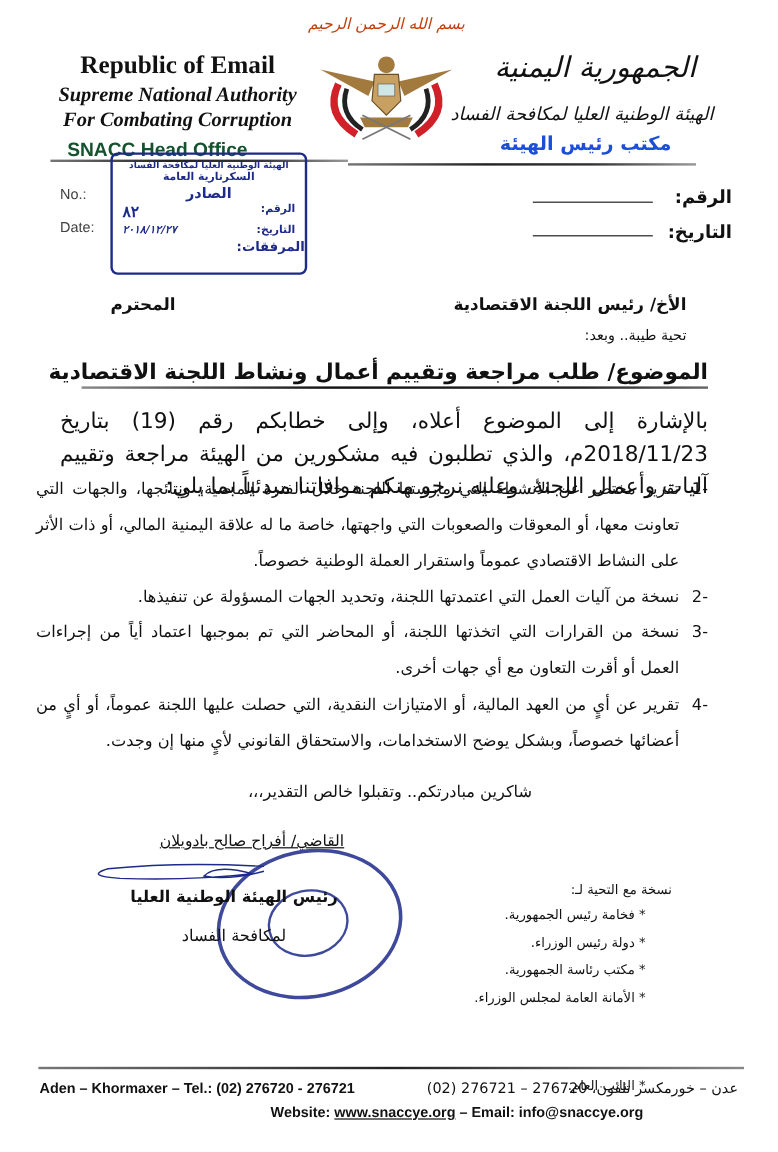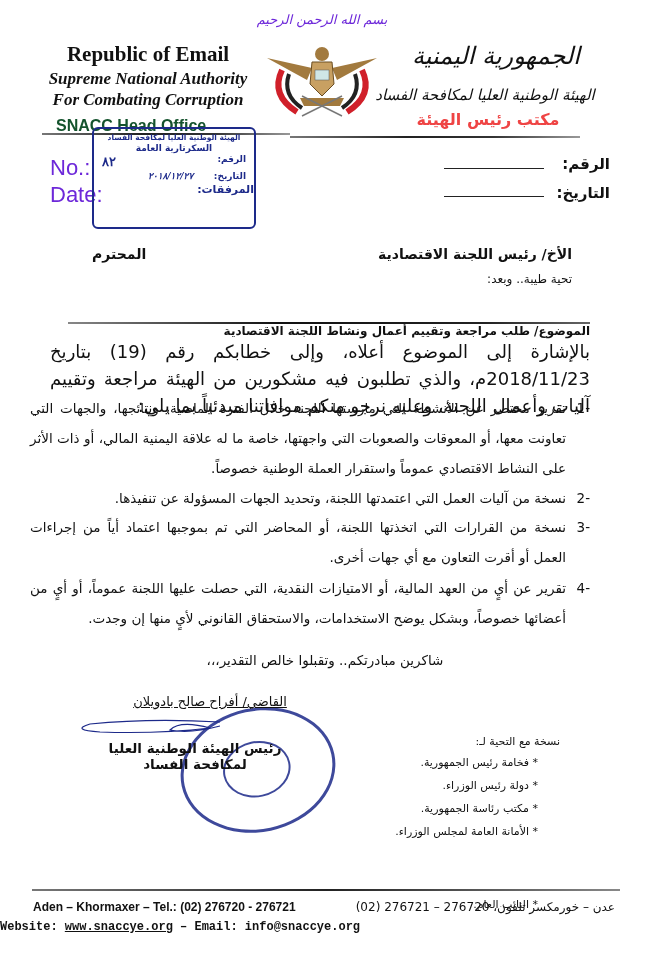--- a/index.html
+++ b/index.html
@@ -17,68 +17,68 @@
   .en-sub { left: 38px; width: 220px; text-align: center;
     font-family: "Liberation Serif", serif; font-style: italic; font-weight: bold; font-size: 17px; color: #111; }
   .en-office { left: 56px; top: 117px; font-family: "Liberation Sans", sans-serif; font-weight: bold; font-size: 16px; color: #14532d; }
 
   
   .ar-title { right: 42px; top: 42px; width: 220px; text-align: center;
     font-family: "DejaVu Serif", serif; font-size: 24px; font-style: italic; color: #111; }
   .ar-sub { right: 38px; top: 86px; width: 250px; text-align: center;
     font-family: "DejaVu Serif", serif; font-size: 15px; font-style: italic; color: #111; }
   .ar-office { right: 60px; top: 110px; width: 200px; text-align: center;
-    font-family: "DejaVu Sans", sans-serif; font-weight: bold; font-size: 16px; color: #ef4444; }
+    font-family: "DejaVu Sans", sans-serif; font-weight: bold; font-size: 16px; color: #1d4ed8; }
 
   .basmala { left: 252px; top: 12px; width: 140px; text-align: center;
-    font-family: "DejaVu Serif", serif; font-size: 13px; font-style: italic; color: #6d28d9; }
+    font-family: "DejaVu Serif", serif; font-size: 13px; font-style: italic; color: #c2410c; }
 
   .rule { height: 2px; background: linear-gradient(to right, #777, #222 40%, #333 70%, #999); }
 
-  .field-label { font-family: "Liberation Sans", sans-serif; font-size: 22px; color: #6d28d9; }
+  .field-label { font-family: "Liberation Sans", sans-serif; font-size: 12px; color: #404040; }
   .ar-field { font-family: "DejaVu Sans", sans-serif; font-weight: bold; font-size: 15px; color: #111; }
   .ar-line { height: 1px; background: #222; }
 
   
   .stamp { left: 92px; top: 127px; width: 160px; height: 98px;
     border: 2px solid #1d2a8a; border-radius: 6px; color: #1d2a8a;
     font-family: "DejaVu Sans", sans-serif; font-weight: bold; direction: rtl; text-align: center; }
   .stamp div { line-height: 1.3; }
 
   
   .addressee { right: 76px; top: 246px; font-weight: bold; font-size: 14px; }
   .respected { left: 92px; top: 246px; font-weight: bold; font-size: 14px; }
   .greeting { right: 76px; top: 272px; font-size: 12px; }
-  .subject { right: 58px; top: 300px; font-weight: bold; font-size: 12px; margin-top: 24px; }
+  .subject { right: 58px; top: 300px; font-weight: bold; font-size: 18px; }
   .subj-line { left: 68px; top: 322px; width: 522px; height: 2px; background: linear-gradient(to right, #888, #111 40%, #222 80%, #666); }
 
   .para { right: 58px; width: 540px; font-size: 18px; line-height: 27px; text-align: justify; text-align-last: right; }
   .item { right: 58px; width: 560px; font-size: 13.5px; line-height: 30px; display: flex; flex-direction: row; }
   .item .num { width: 24px; flex: 0 0 24px; }
   .item .txt { flex: 1; text-align: justify; text-align-last: right; }
 
   .closing { left: 200px; top: 652px; width: 250px; text-align: center; font-size: 13.5px; }
 
   
   .sig-name { left: 95px; top: 694px; width: 230px; text-align: center; font-weight: normal; font-size: 13px; text-decoration: underline; }
   .sig-title1 { left: 95px; top: 740px; width: 200px; text-align: center; font-weight: bold; font-size: 13.5px; }
-  .sig-title2 { left: 95px; top: 756px; width: 200px; text-align: center; font-weight: bold; font-size: 13.5px; }
+  .sig-title2 { left: 95px; top: 772px; width: 200px; text-align: center; font-weight: normal; font-size: 13.5px; }
   .seal { left: 180px; top: 708px; width: 150px; height: 118px; border: 3px solid #1d2a8a; border-radius: 50%;
     transform: rotate(-12deg); opacity: 0.85; }
   .seal-inner { position:absolute; left: 40px; top: 30px; width: 64px; height: 52px; border: 2px solid #1d2a8a; border-radius: 50%; }
 
   
   .cc-head { right: 88px; top: 735px; font-size: 11px; }
   .cc-item { right: 110px; font-size: 11px; }
 
   
   .foot-rule { left: 32px; top: 889px; width: 588px; height: 2px; background: linear-gradient(to right, #777, #222 50%, #888); }
   .foot-en { left: 33px; top: 900px; font-family: "Liberation Sans", sans-serif; font-weight: bold; font-size: 12px; color: #111; }
   .foot-ar { right: 33px; top: 900px; font-weight: normal; font-size: 12px; direction: rtl; font-family: "DejaVu Sans", sans-serif; }
-  .foot-web { left: 0; width: 648px; top: 920px; text-align: left; font-family: Liberation Mono, monospace; font-weight: bold; font-size: 12px; color: #111; }
+  .foot-web { left: 0; width: 536px; top: 920px; text-align: right; font-family: Liberation Sans, sans-serif; font-weight: bold; font-size: 12px; color: #111; }
   .foot-web a { color: #111; text-decoration: underline; }
 </style>
 </head>
 <body>
 
 <div class="abs basmala">بسم الله الرحمن الرحيم</div>
 
 <div class="abs en-title">Republic of Email</div>
 <div class="abs en-sub" style="top:69px">Supreme National Authority</div>
 <div class="abs en-sub" style="top:90px">For Combating Corruption</div>
@@ -112,27 +112,28 @@
 <div class="abs field-label" style="left:50px; top:182px;">Date:</div>
 
 <div class="abs ar-field rtl" style="right:38px; top:155px;">الرقم:</div>
 <div class="abs ar-line" style="left:444px; top:168px; width:100px;"></div>
 <div class="abs ar-field rtl" style="right:38px; top:184px;">التاريخ:</div>
 <div class="abs ar-line" style="left:444px; top:196px; width:100px;"></div>
 
 <div class="abs stamp">
   <div style="font-size:7.5px; margin-top:4px;">الهيئة الوطنية العليا لمكافحة الفساد</div>
   <div style="font-size:9px;">السكرتارية العامة</div>
+  <div style="font-size:12px;">الصادر</div>
   <div style="font-size:9px; display:flex; justify-content:space-between; padding:0 8px;">
     <span>الرقم:</span>
     <span style="font-size:13px; font-family:'DejaVu Serif',serif;">٨٢</span>
   </div>
   <div style="font-size:9px; display:flex; justify-content:space-between; padding:0 8px;">
     <span>التاريخ:</span>
-    <span style="font-family:'DejaVu Serif',serif; font-style:italic;margin-left:46px;">٢٠١٨/١٢/٢٧</span>
+    <span style="font-family:'DejaVu Serif',serif; font-style:italic;">٢٠١٨/١٢/٢٧</span>
   </div>
   <div style="font-size:11px; text-align:right; padding-right:0;">المرفقات:</div>
 </div>
 
 <div class="abs addressee rtl">الأخ/ رئيس اللجنة الاقتصادية</div>
 <div class="abs respected rtl">المحترم</div>
 <div class="abs greeting rtl">تحية طيبة.. وبعد:</div>
 <div class="abs subject rtl">الموضوع/ طلب مراجعة وتقييم أعمال ونشاط اللجنة الاقتصادية</div>
 <div class="abs subj-line"></div>
 

